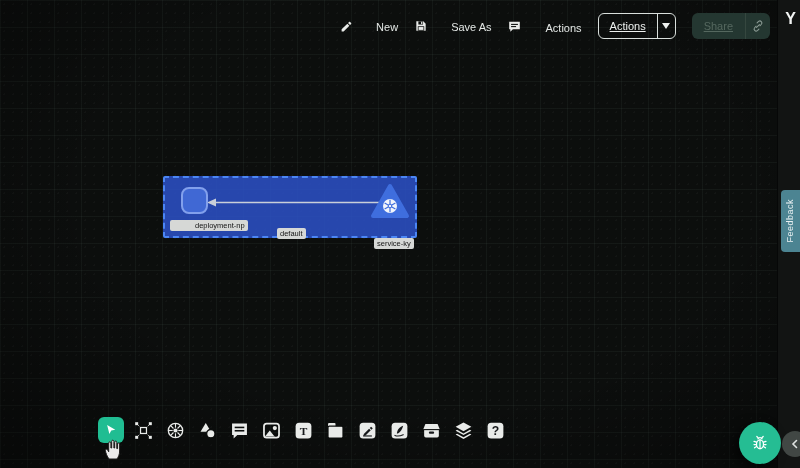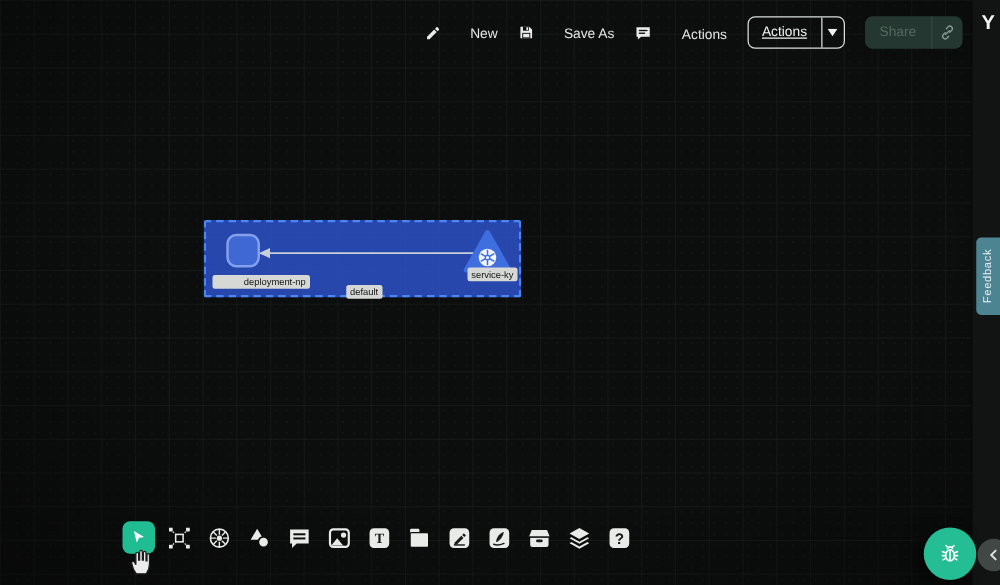--- a/index.html
+++ b/index.html
@@ -17,21 +17,21 @@
   .canvas::after{content:"";position:absolute;inset:0;pointer-events:none;
     background:radial-gradient(ellipse at 52% 42%, transparent 55%, rgba(0,0,0,0.42) 100%);}
   
   .topbar{position:absolute;top:13px;right:30px;display:flex;align-items:center;gap:16px;z-index:20;}
   .tb-item{display:flex;align-items:flex-end;gap:23px;color:#e3e7e5;font-size:11px;cursor:pointer;white-space:nowrap;}
   .btn-outline{display:flex;align-items:stretch;border:1px solid #d9dfdc;border-radius:6px;height:24px;color:#eef1ef;font-size:11px;cursor:pointer;text-decoration:underline;}
   .btn-outline .main{display:flex;align-items:center;padding:0 11px;}
   .btn-outline .sep{width:1px;background:#d9dfdc;}
   .btn-outline .caret{display:flex;align-items:center;justify-content:center;width:17px;}
   .share-group{display:flex;align-items:stretch;background:#243731;border-radius:6px;height:26px;font-size:11px;color:#55685f;}
-  .share-group .main{display:flex;align-items:center;padding:0 12px;}
+  .share-group .main{display:flex;align-items:center;padding:0 12px;text-decoration:underline;}
   .share-group .sep{width:1px;background:#35473f;}
   .share-group .link{display:flex;align-items:center;justify-content:center;width:24px;color:#8d9d96;}
   
   .right-strip{position:absolute;top:0;left:777px;width:23px;height:468px;background:#121413;border-left:1px solid #060707;z-index:10;}
   .logo{position:absolute;top:10px;left:781px;width:19px;text-align:center;color:#f2f4f3;font-size:16px;font-weight:bold;z-index:21;}
   .feedback-tab{position:absolute;left:781px;top:190px;width:26px;height:62px;background:#4c8492;border-radius:4px 0 0 4px;z-index:21;
     display:flex;align-items:center;justify-content:flex-start;cursor:pointer;}
   .feedback-tab span{writing-mode:vertical-rl;transform:rotate(180deg);color:#e9f0f2;font-size:9px;letter-spacing:.5px;margin-left:4px;}
   
   .selection{position:absolute;left:163px;top:176px;width:254px;height:62px;box-sizing:border-box;
@@ -80,21 +80,21 @@
         <line x1="20" y1="23" x2="25.4" y2="26.1"></line>
         <line x1="20" y1="23" x2="20" y2="29.2"></line>
         <line x1="20" y1="23" x2="14.6" y2="26.1"></line>
         <line x1="20" y1="23" x2="14.6" y2="19.9"></line>
       </g>
       <circle cx="20" cy="23" r="1.8" fill="#f2f5fb" stroke="#3f6ede" stroke-width="1"></circle>
     </g>
   </svg>
 
   <div class="chip" style="left:170px;top:220px;padding-left:25px;">deployment-np</div>
-  <div class="chip" style="left:374px;top:214px;">service-ky</div>
+  <div class="chip" style="left:374px;top:238px;">service-ky</div>
   <div class="chip" style="left:277px;top:228px;">default</div>
 
   <div class="topbar">
     <div class="tb-item">
       <svg width="13" height="13" viewBox="0 0 24 24">
         <path d="M3 17.3 L13.6 6.7 l3.7 3.7 L6.7 21 3 21z M14.8 5.5 l2-2c.5-.5 1.3-.5 1.8 0l1.9 1.9c.5.5.5 1.3 0 1.8l-2 2z" fill="#e9ebe9"></path>
       </svg>
       <span>New</span>
     </div>
     <div class="tb-item">

